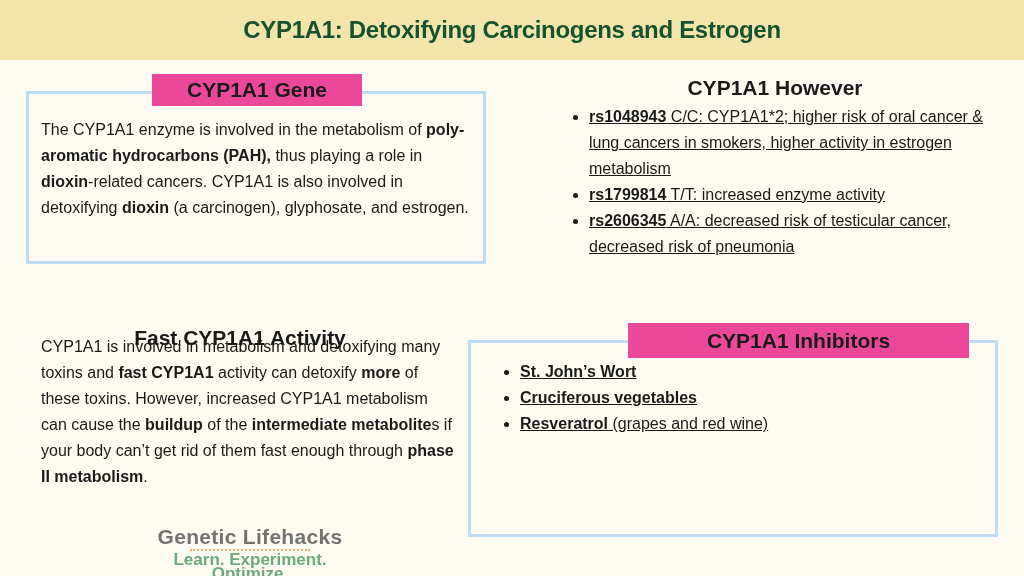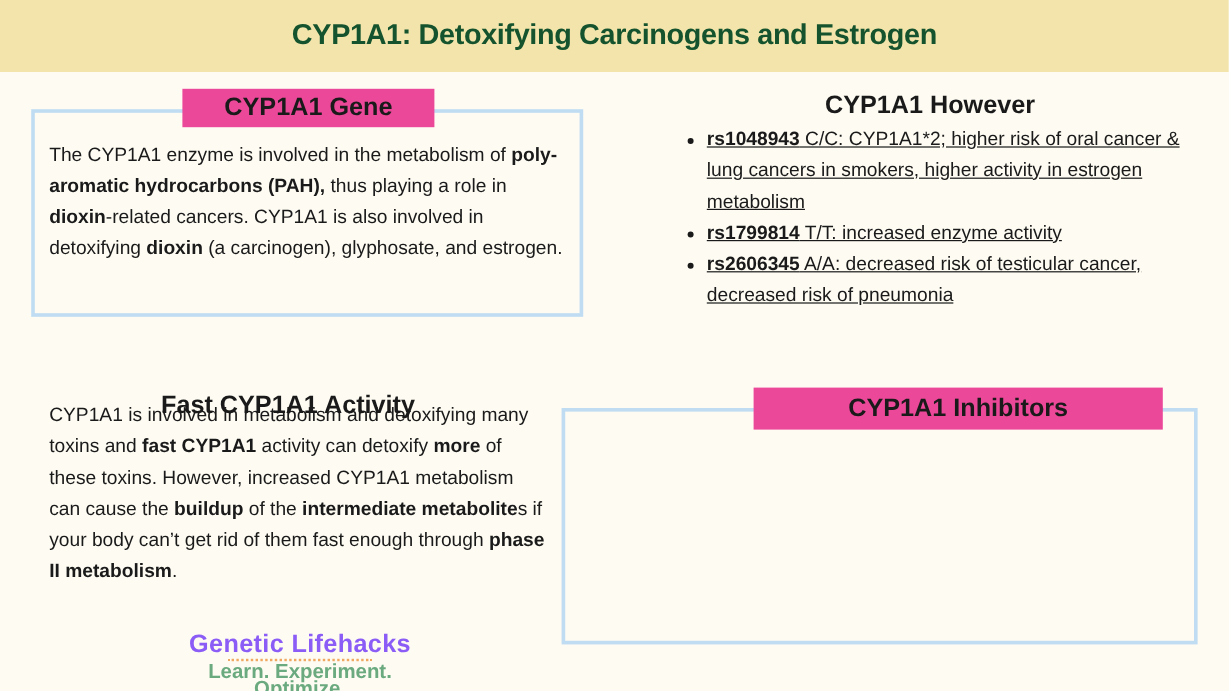--- a/index.html
+++ b/index.html
@@ -43,21 +43,21 @@
     ul.bullets { list-style: none; text-decoration: underline; }
     ul.bullets li { position: relative; padding-left: 22px; }
     ul.bullets li::before {
       content: ""; position: absolute; left: 6px; top: 11px;
       width: 5px; height: 5px; border-radius: 50%; background: #1a1a1a;
     }
     .logo {
       position: absolute; left: 152px; top: 526px; width: 196px; text-align: center;
     }
     .logo-main {
-      font-size: 21px; font-weight: bold; color: #8b5cf6; letter-spacing: 0.3px;
+      font-size: 21px; font-weight: bold; color: #737373; letter-spacing: 0.3px;
       line-height: 22px;
     }
     .logo-dots {
       height: 3px; margin: 1px auto 1px; width: 120px;
       border-top: 2px dotted #f0a860;
     }
     .logo-tag {
       font-size: 17px; font-weight: bold; color: #6aaa7e; line-height: 14px;
     }
   </style>
@@ -90,13 +90,18 @@
 
 <div class="logo">
   <div class="logo-main">Genetic Lifehacks</div>
   <div class="logo-dots"></div>
   <div class="logo-tag">Learn. Experiment. Optimize.</div>
 </div>
 
 <div class="box" style="left:468px; top:340px; width:530px; height:197px;"></div>
 <div class="tab-title" style="left:590px; top:323px; width:341px; height:35px;margin-left:38px;">CYP1A1 Inhibitors</div>
 <div class="text" style="left:484px; top:359px; width:510px;">
+  <ul class="bullets" style="padding-left:14px;">
+    <li><b>St. John’s Wort</b><span></span></li>
+    <li><b>Cruciferous vegetables</b><span></span></li>
+    <li><b>Resveratrol</b><span> (grapes and red wine)</span></li>
+  </ul>
 </div>
 
 </body></html>

